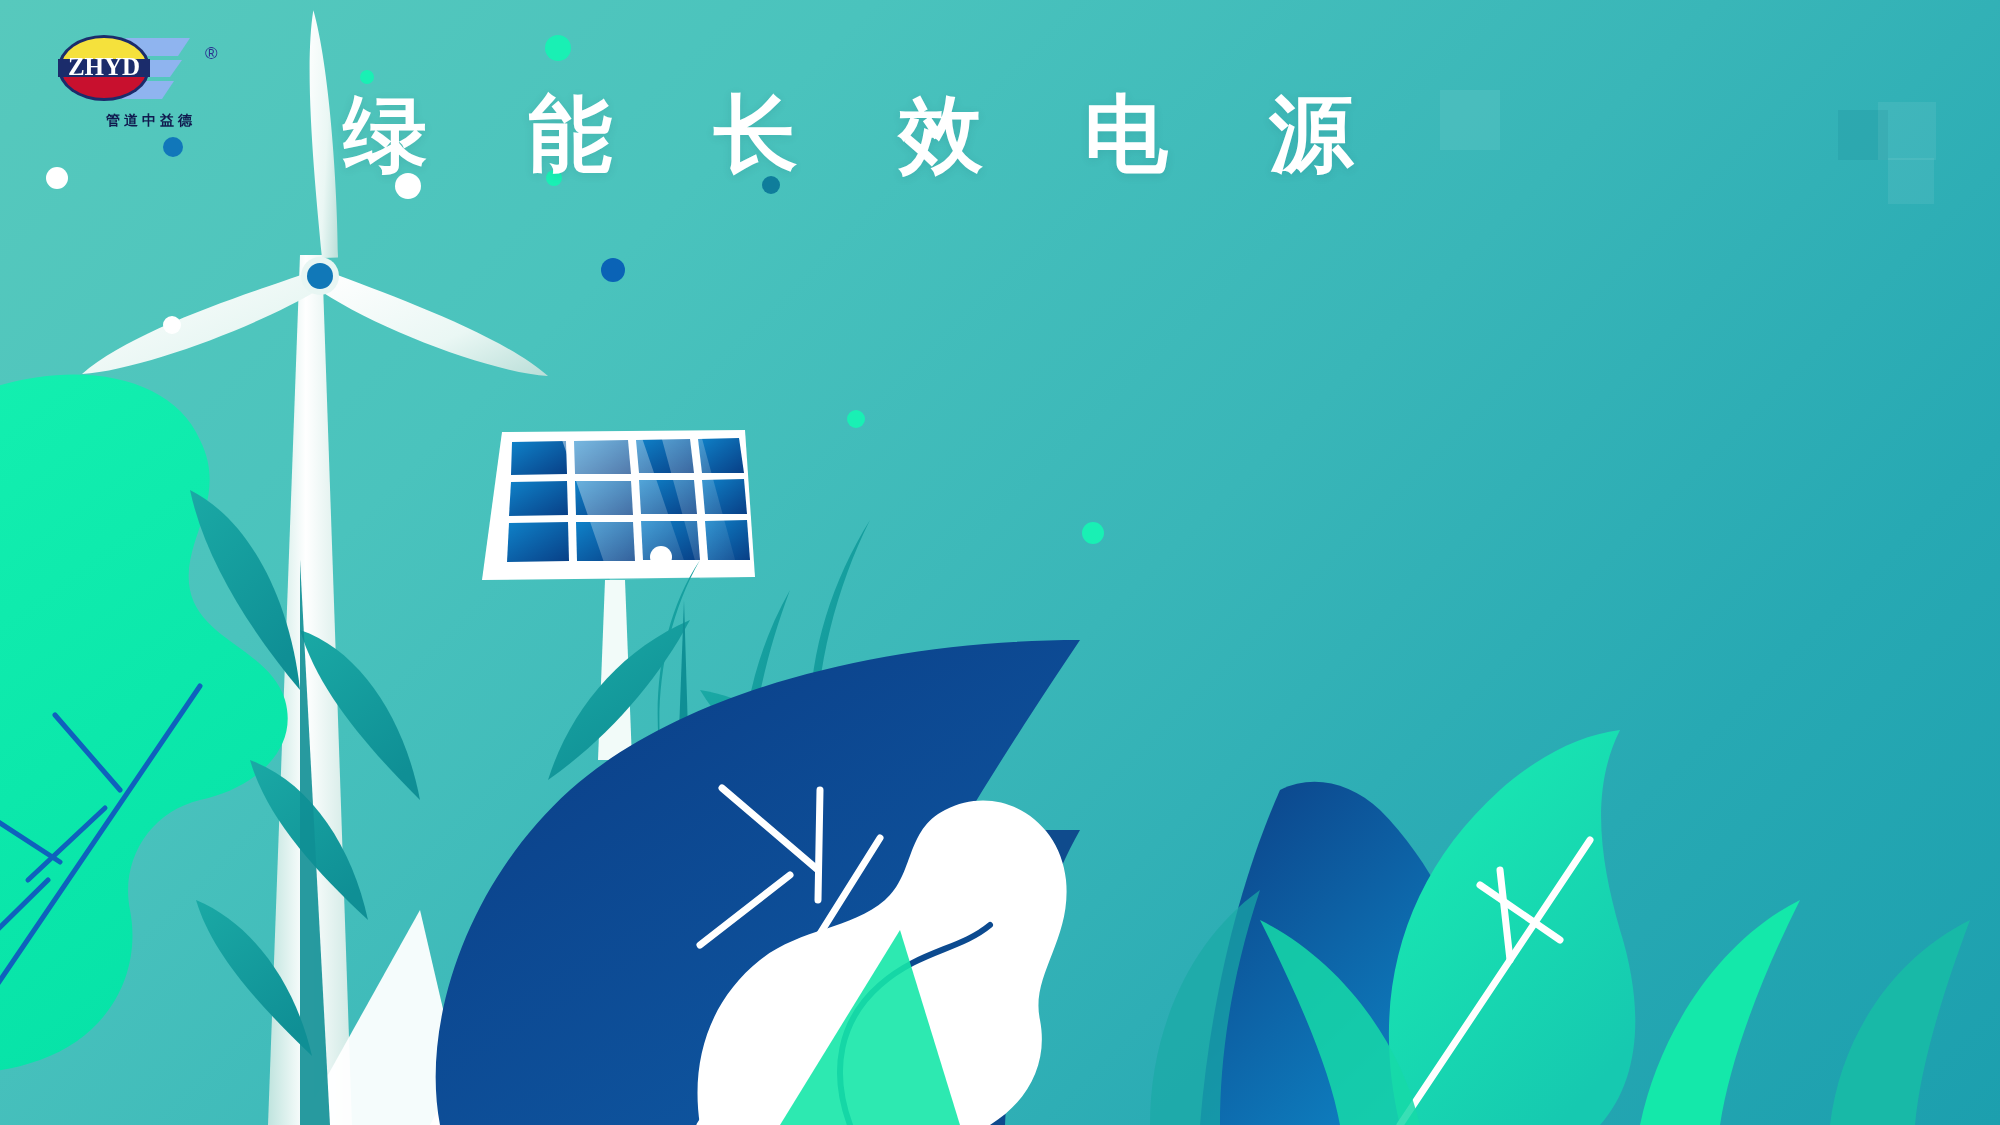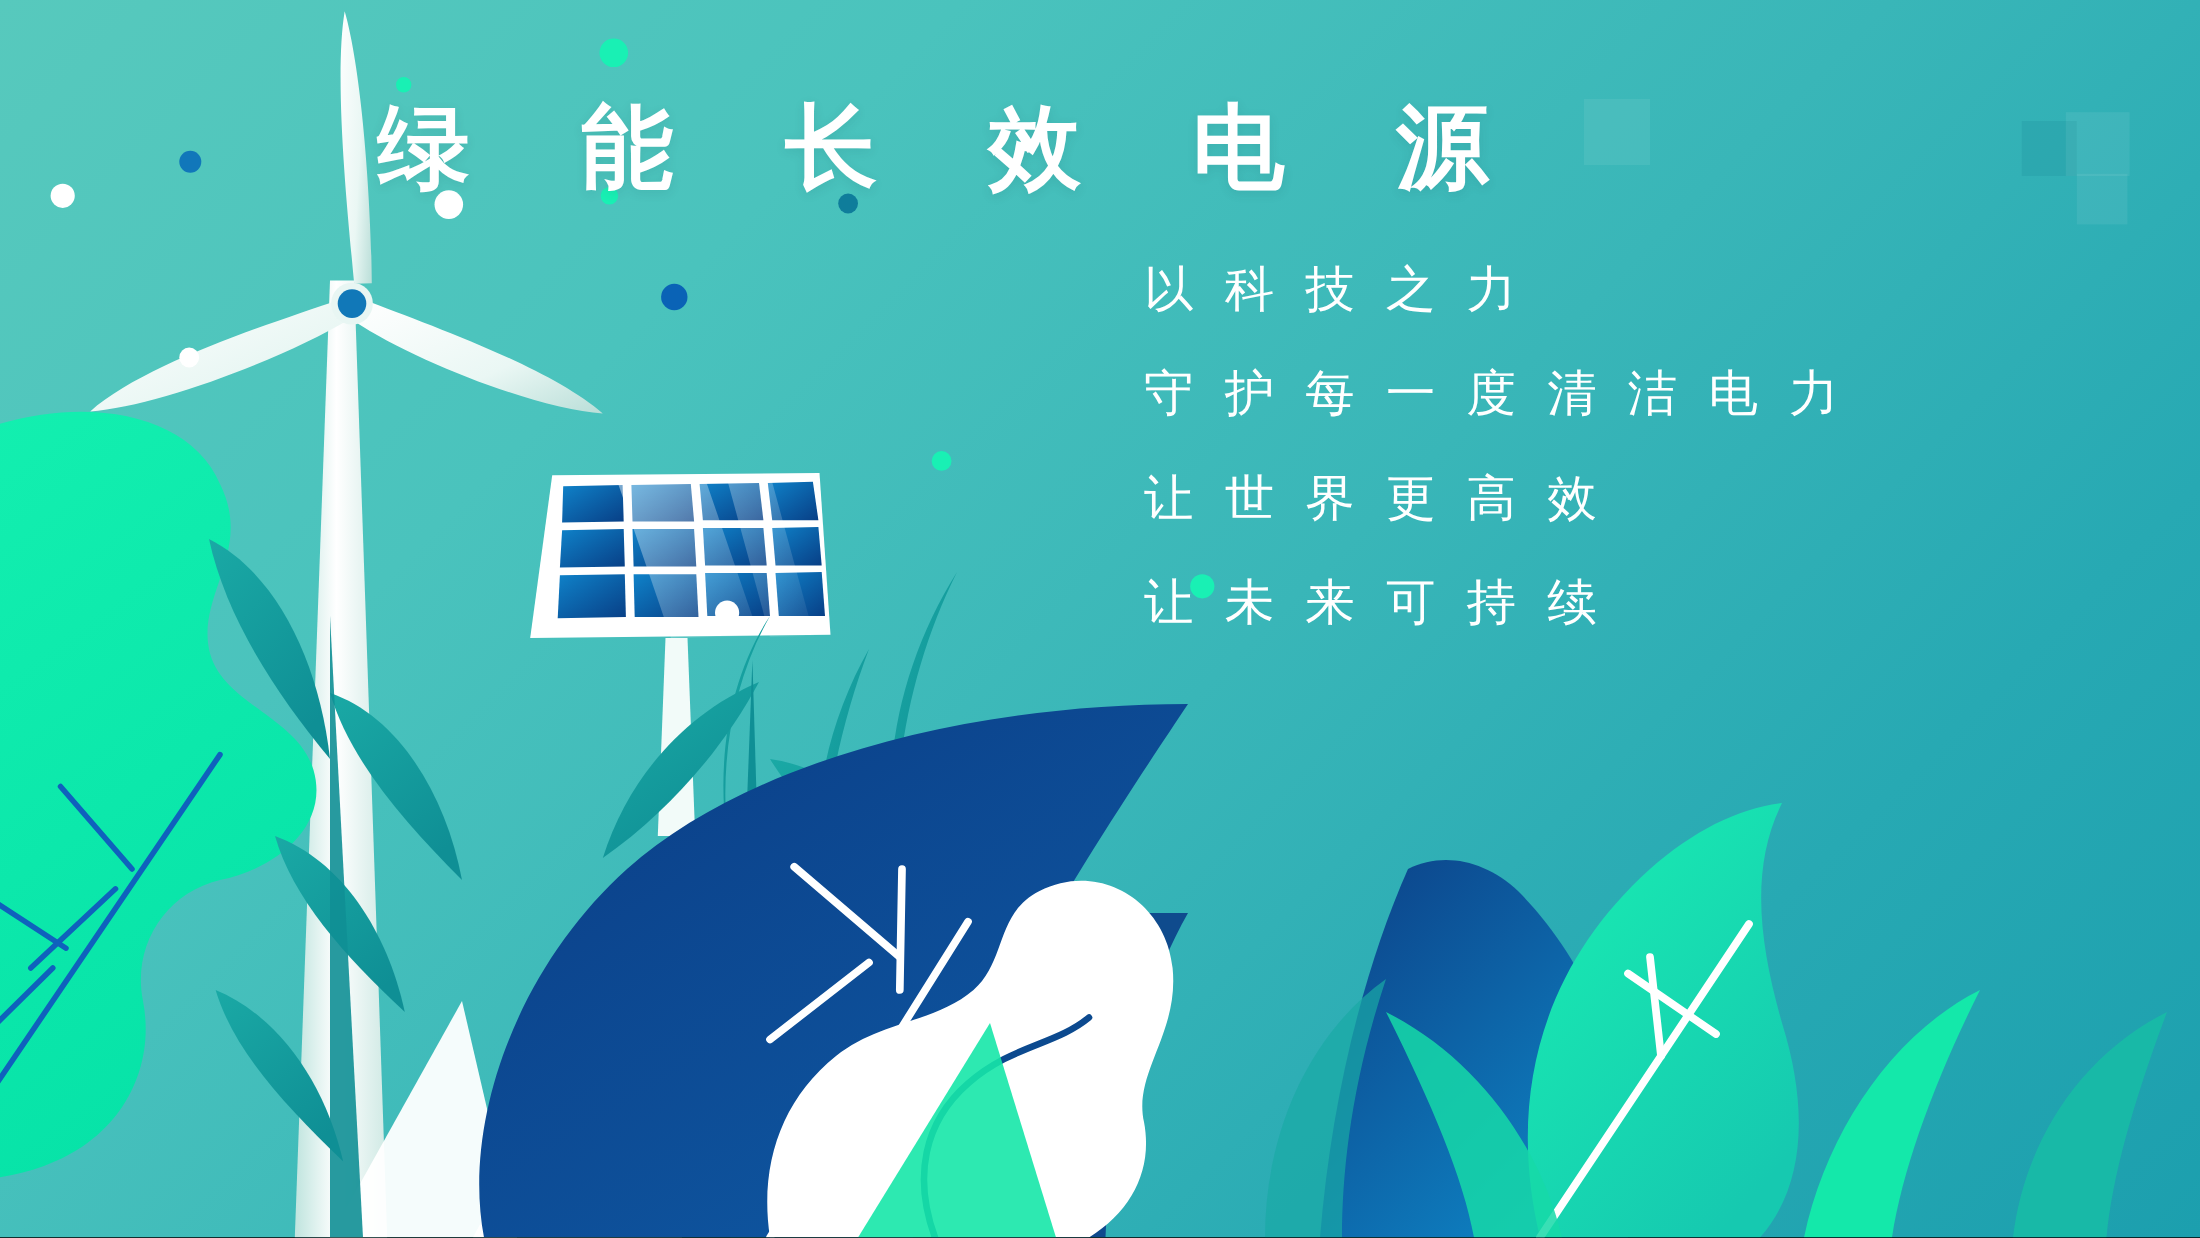--- a/index.html
+++ b/index.html
@@ -266,23 +266,37 @@
 
     <path d="M780,1125 L900,930 L960,1125 Z" fill="#16e7a8" opacity="0.9"></path>
 
     <path d="M1150,1125 C1150,1030 1190,940 1260,890 C1230,980 1220,1060 1220,1125 Z" fill="#1aa9a5" opacity="0.7"></path>
 
     <g fill="#18bda6" opacity="0.85">
       <path d="M1830,1125 C1840,1040 1890,960 1970,920 C1940,1000 1920,1070 1915,1125 Z"></path>
     </g>
   </svg>
 
+  <div id="logo-block">
+    <svg viewBox="0 0 170 100" width="170" height="100">
+
+      <g fill="#8fb4ef">
+        <polygon points="76,18 140,18 128,36 64,36"></polygon>
+        <polygon points="70,40 132,40 120,57 58,57"></polygon>
+        <polygon points="64,61 124,61 112,79 52,79"></polygon>
+      </g>
+
+      <g>
+        <ellipse cx="54" cy="48" rx="46" ry="33" fill="#1b2c6b"></ellipse>
+        <path d="M11,48 A43,30 0 0 1 97,48 Z" fill="#f5e13c"></path>
+        <path d="M11,48 A43,30 0 0 0 97,48 Z" fill="#c8102e"></path>
+        <rect x="8" y="39" width="92" height="18" fill="#1b2c6b"></rect>
+        <text x="54" y="55" text-anchor="middle" font-family="'Liberation Serif','DejaVu Serif',serif" font-size="25" font-weight="bold" fill="#ffffff">ZHYD</text>
+      </g>
+    </svg>
+    <div id="logo-reg">®</div>
+    <div id="logo-cn">管道中益德</div>
+  </div>
 
   <div id="headline">绿 能 长 效 电 源</div>
 
-  <div id="tagline">
-    <div class="tagline-line">以 科 技 之 力</div>
-    <div class="tagline-line">守 护 每 一 度 清 洁 电 力</div>
-    <div class="tagline-line">让 世 界 更 高 效</div>
-    <div class="tagline-line">让 未 来 可 持 续</div>
-  </div>
 
 </div>
 
 </body></html>

